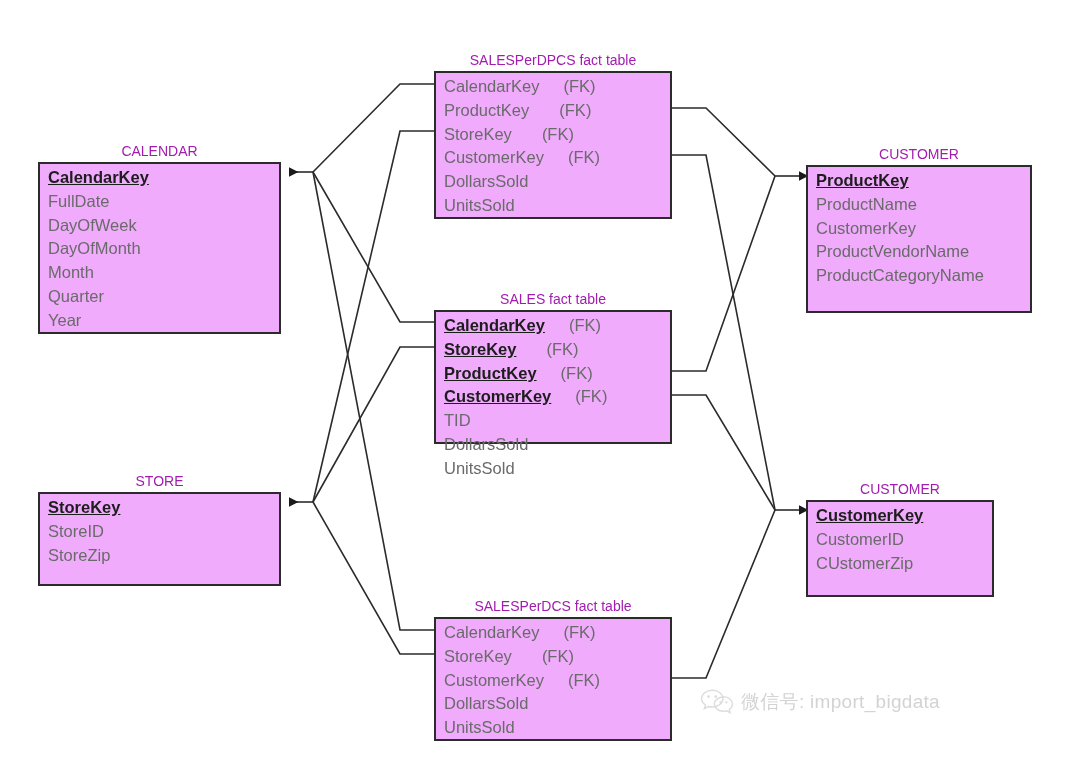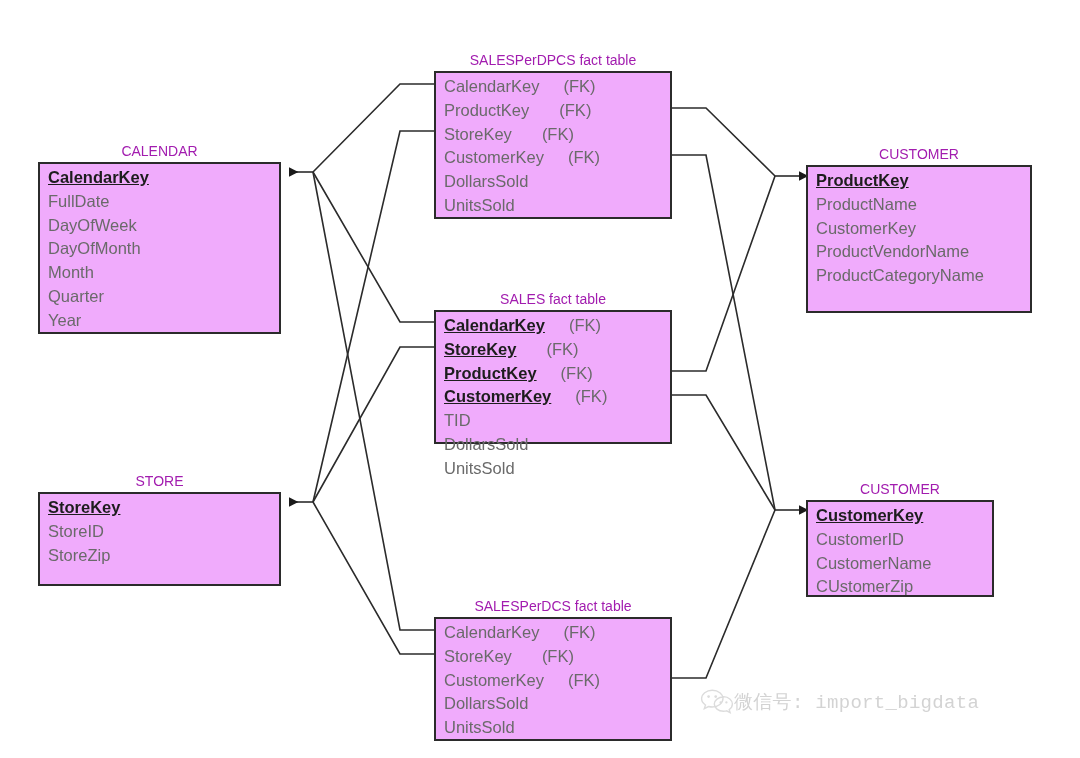--- a/index.html
+++ b/index.html
@@ -87,26 +87,25 @@
 
   
   .fk-c1 { margin-left: 24px; }
   .fk-c2 { margin-left: 30px; }
 
   .watermark {
     position: absolute;
     z-index: 5;
     display: flex;
     align-items: center;
-    gap: 0;
+    gap: 7px;
     color: #d6d6d6;
     font-size: 19px;
     white-space: nowrap;
     user-select: none;
-    font-family: Liberation Mono, monospace;
   }
   .watermark .wm-text {
     color: #d3d3d3;
     letter-spacing: 0.3px;
   }
 </style>
 </head>
 <body>
 
 <div id="canvas">
@@ -186,21 +185,20 @@
       <span class="attr"><span class="nm">ProductVendorName</span></span>
       <span class="attr"><span class="nm">ProductCategoryName</span></span>
     </div>
   </div>
 
   <div class="entity" style="left:806px; top:500px; width:188px; height:97px;">
     <div class="entity-title">CUSTOMER</div>
     <div class="entity-box">
       <span class="attr pk"><span class="nm">CustomerKey</span></span>
       <span class="attr"><span class="nm">CustomerID</span></span>
-      <span class="attr"><span class="nm">CustomerName</span></span>
       <span class="attr"><span class="nm">CUstomerZip</span></span>
     </div>
   </div>
 
   <div class="entity" style="left:434px; top:71px; width:238px; height:148px;">
     <div class="entity-title">SALESPerDPCS fact table</div>
     <div class="entity-box">
       <span class="attr"><span class="nm">CalendarKey</span><span class="fk fk-c1">(FK)</span></span>
       <span class="attr"><span class="nm">ProductKey</span><span class="fk fk-c2">(FK)</span></span>
       <span class="attr"><span class="nm">StoreKey</span><span class="fk fk-c2">(FK)</span></span>

